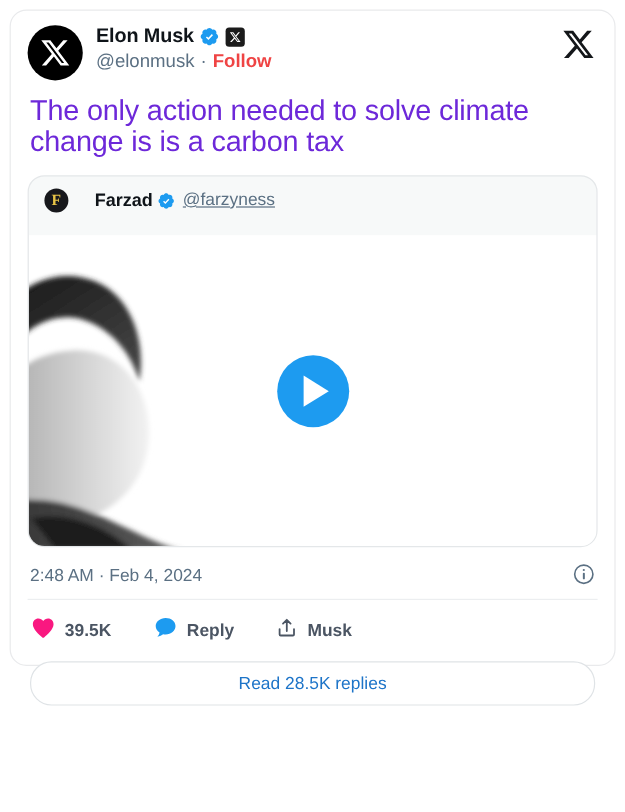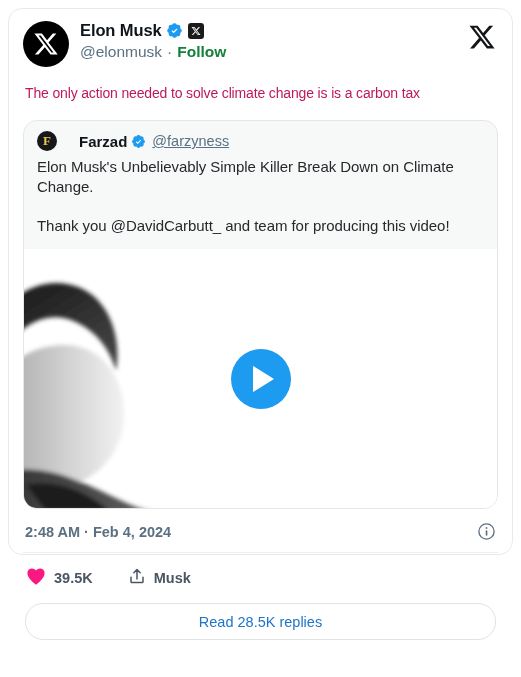--- a/index.html
+++ b/index.html
@@ -91,39 +91,39 @@
     color: #5b7083;
     line-height: 1;
     display: flex;
     align-items: flex-start;
   }
   .handle-dot {
     margin: 0 5px;
     color: #5b7083;
   }
   .follow-link {
-    color: #15803d;
+    color: #ef4444;
     font-weight: bold;
     cursor: pointer;
   }
 
   .brand-x {
     position: absolute;
     right: 16px;
     top: 14px;
     width: 28px;
     height: 28px;
   }
 
   
   .tweet-text {
     padding: 13px 16px 0 16px;
-    font-size: 14px;
+    font-size: 24px;
     line-height: 26px;
-    color: #be185d;
+    color: #6d28d9;
     letter-spacing: -0.15px;
   }
 
   
   .quote-card {
     margin: 14px 14px 0 14px;
     border: 1px solid #e4e7e9;
     border-radius: 14px;
     overflow: hidden;
     background: #f7f9f9;
@@ -208,24 +208,23 @@
     width: 0; height: 0;
     border-top: 13px solid transparent;
     border-bottom: 13px solid transparent;
     border-left: 21px solid #ffffff;
     margin-left: 5px;
   }
 
   
   .meta-row {
     display: flex;
-    align-items: center;
+    align-items: flex-end;
     justify-content: space-between;
     padding: 13px 16px 11px 16px;
-    font-weight: bold;
   }
   .meta-time {
     font-size: 14.5px;
     color: #5b7083;
   }
   .info-icon { width: 19px; height: 19px; cursor: pointer; }
 
   .divider {
     height: 1px;
     background: #eceef0;
@@ -319,25 +318,20 @@
       <div class="quote-head">
         <span class="quote-avatar">F</span>
         <span class="quote-name">Farzad</span>
         <span class="quote-verified">
           <svg width="15" height="15" viewBox="0 0 24 24" aria-hidden="true">
             <path fill="#1d9bf0" d="M22.25 12c0-1.43-.88-2.67-2.19-3.34.46-1.39.2-2.9-.81-3.91s-2.52-1.27-3.91-.81C14.67 2.63 13.43 1.75 12 1.75s-2.67.88-3.34 2.19c-1.39-.46-2.9-.2-3.91.81s-1.27 2.52-.81 3.91C2.63 9.33 1.75 10.57 1.75 12s.88 2.67 2.19 3.34c-.46 1.39-.2 2.9.81 3.91s2.52 1.27 3.91.81c.67 1.31 1.91 2.19 3.34 2.19s2.67-.88 3.34-2.19c1.39.46 2.9.2 3.91-.81s1.27-2.52.81-3.91c1.31-.67 2.19-1.91 2.19-3.34z"></path>
             <path fill="#ffffff" d="M10.86 15.94l-3-2.9 1.25-1.29 1.72 1.66 4.05-4.35 1.32 1.23-5.34 5.65z"></path>
           </svg>
         </span>
         <span class="quote-handle">@farzyness</span>
-      </div>
-      <div class="quote-text">
-        <span>Elon Musk's Unbelievably Simple Killer Break Down on Climate Change.</span>
-        <span class="para-gap"></span>
-        <span>Thank you @DavidCarbutt_ and team for producing this video!</span>
       </div>
     </div>
 
     <div class="video-wrap">
       <svg class="video-figure" viewBox="0 0 210 258" preserveAspectRatio="xMinYMin meet">
         <defs>
           <linearGradient id="hairg" x1="0" y1="0" x2="1" y2="1">
             <stop offset="0%" stop-color="#111111"></stop>
             <stop offset="100%" stop-color="#4a4a4a"></stop>
           </linearGradient>
@@ -383,20 +377,28 @@
   <div class="actions-row">
     <div class="action-item">
       <span class="heart-icon">
         <svg width="22" height="22" viewBox="0 0 24 24" aria-hidden="true">
           <path fill="#f91880" d="M12 21.2c-.3 0-.6-.1-.8-.3C8.4 18.4 2.6 13.6 2.6 8.9c0-3 2.2-5.1 5-5.1 1.8 0 3.4.9 4.4 2.3 1-1.4 2.6-2.3 4.4-2.3 2.8 0 5 2.1 5 5.1 0 4.7-5.8 9.5-8.6 12-.2.2-.5.3-.8.3z"></path>
         </svg>
       </span>
       <span class="action-label">39.5K</span>
     </div>
 
+    <div class="action-item">
+      <span class="reply-icon">
+        <svg width="22" height="22" viewBox="0 0 24 24" aria-hidden="true">
+          <path fill="#1d9bf0" d="M12 3.2c-5 0-9 3.3-9 7.4 0 2.4 1.4 4.5 3.5 5.9-.2 1.3-.9 2.7-2 3.8 2.2-.3 4-1.2 5.2-2.2.7.1 1.5.2 2.3.2 5 0 9-3.3 9-7.7S17 3.2 12 3.2z"></path>
+        </svg>
+      </span>
+      <span class="action-label">Reply</span>
+    </div>
 
     <div class="action-item">
       <span class="share-icon">
         <svg width="20" height="20" viewBox="0 0 24 24" aria-hidden="true">
           <path fill="none" stroke="#4b5563" stroke-width="1.8" stroke-linecap="round" stroke-linejoin="round" d="M12 15.5V4.2M12 4.2L8.2 8M12 4.2L15.8 8"></path>
           <path fill="none" stroke="#4b5563" stroke-width="1.8" stroke-linecap="round" stroke-linejoin="round" d="M4.8 13.5v5.3c0 .6.5 1.1 1.1 1.1h12.2c.6 0 1.1-.5 1.1-1.1v-5.3"></path>
         </svg>
       </span>
       <span class="action-label">Musk</span>
     </div>

